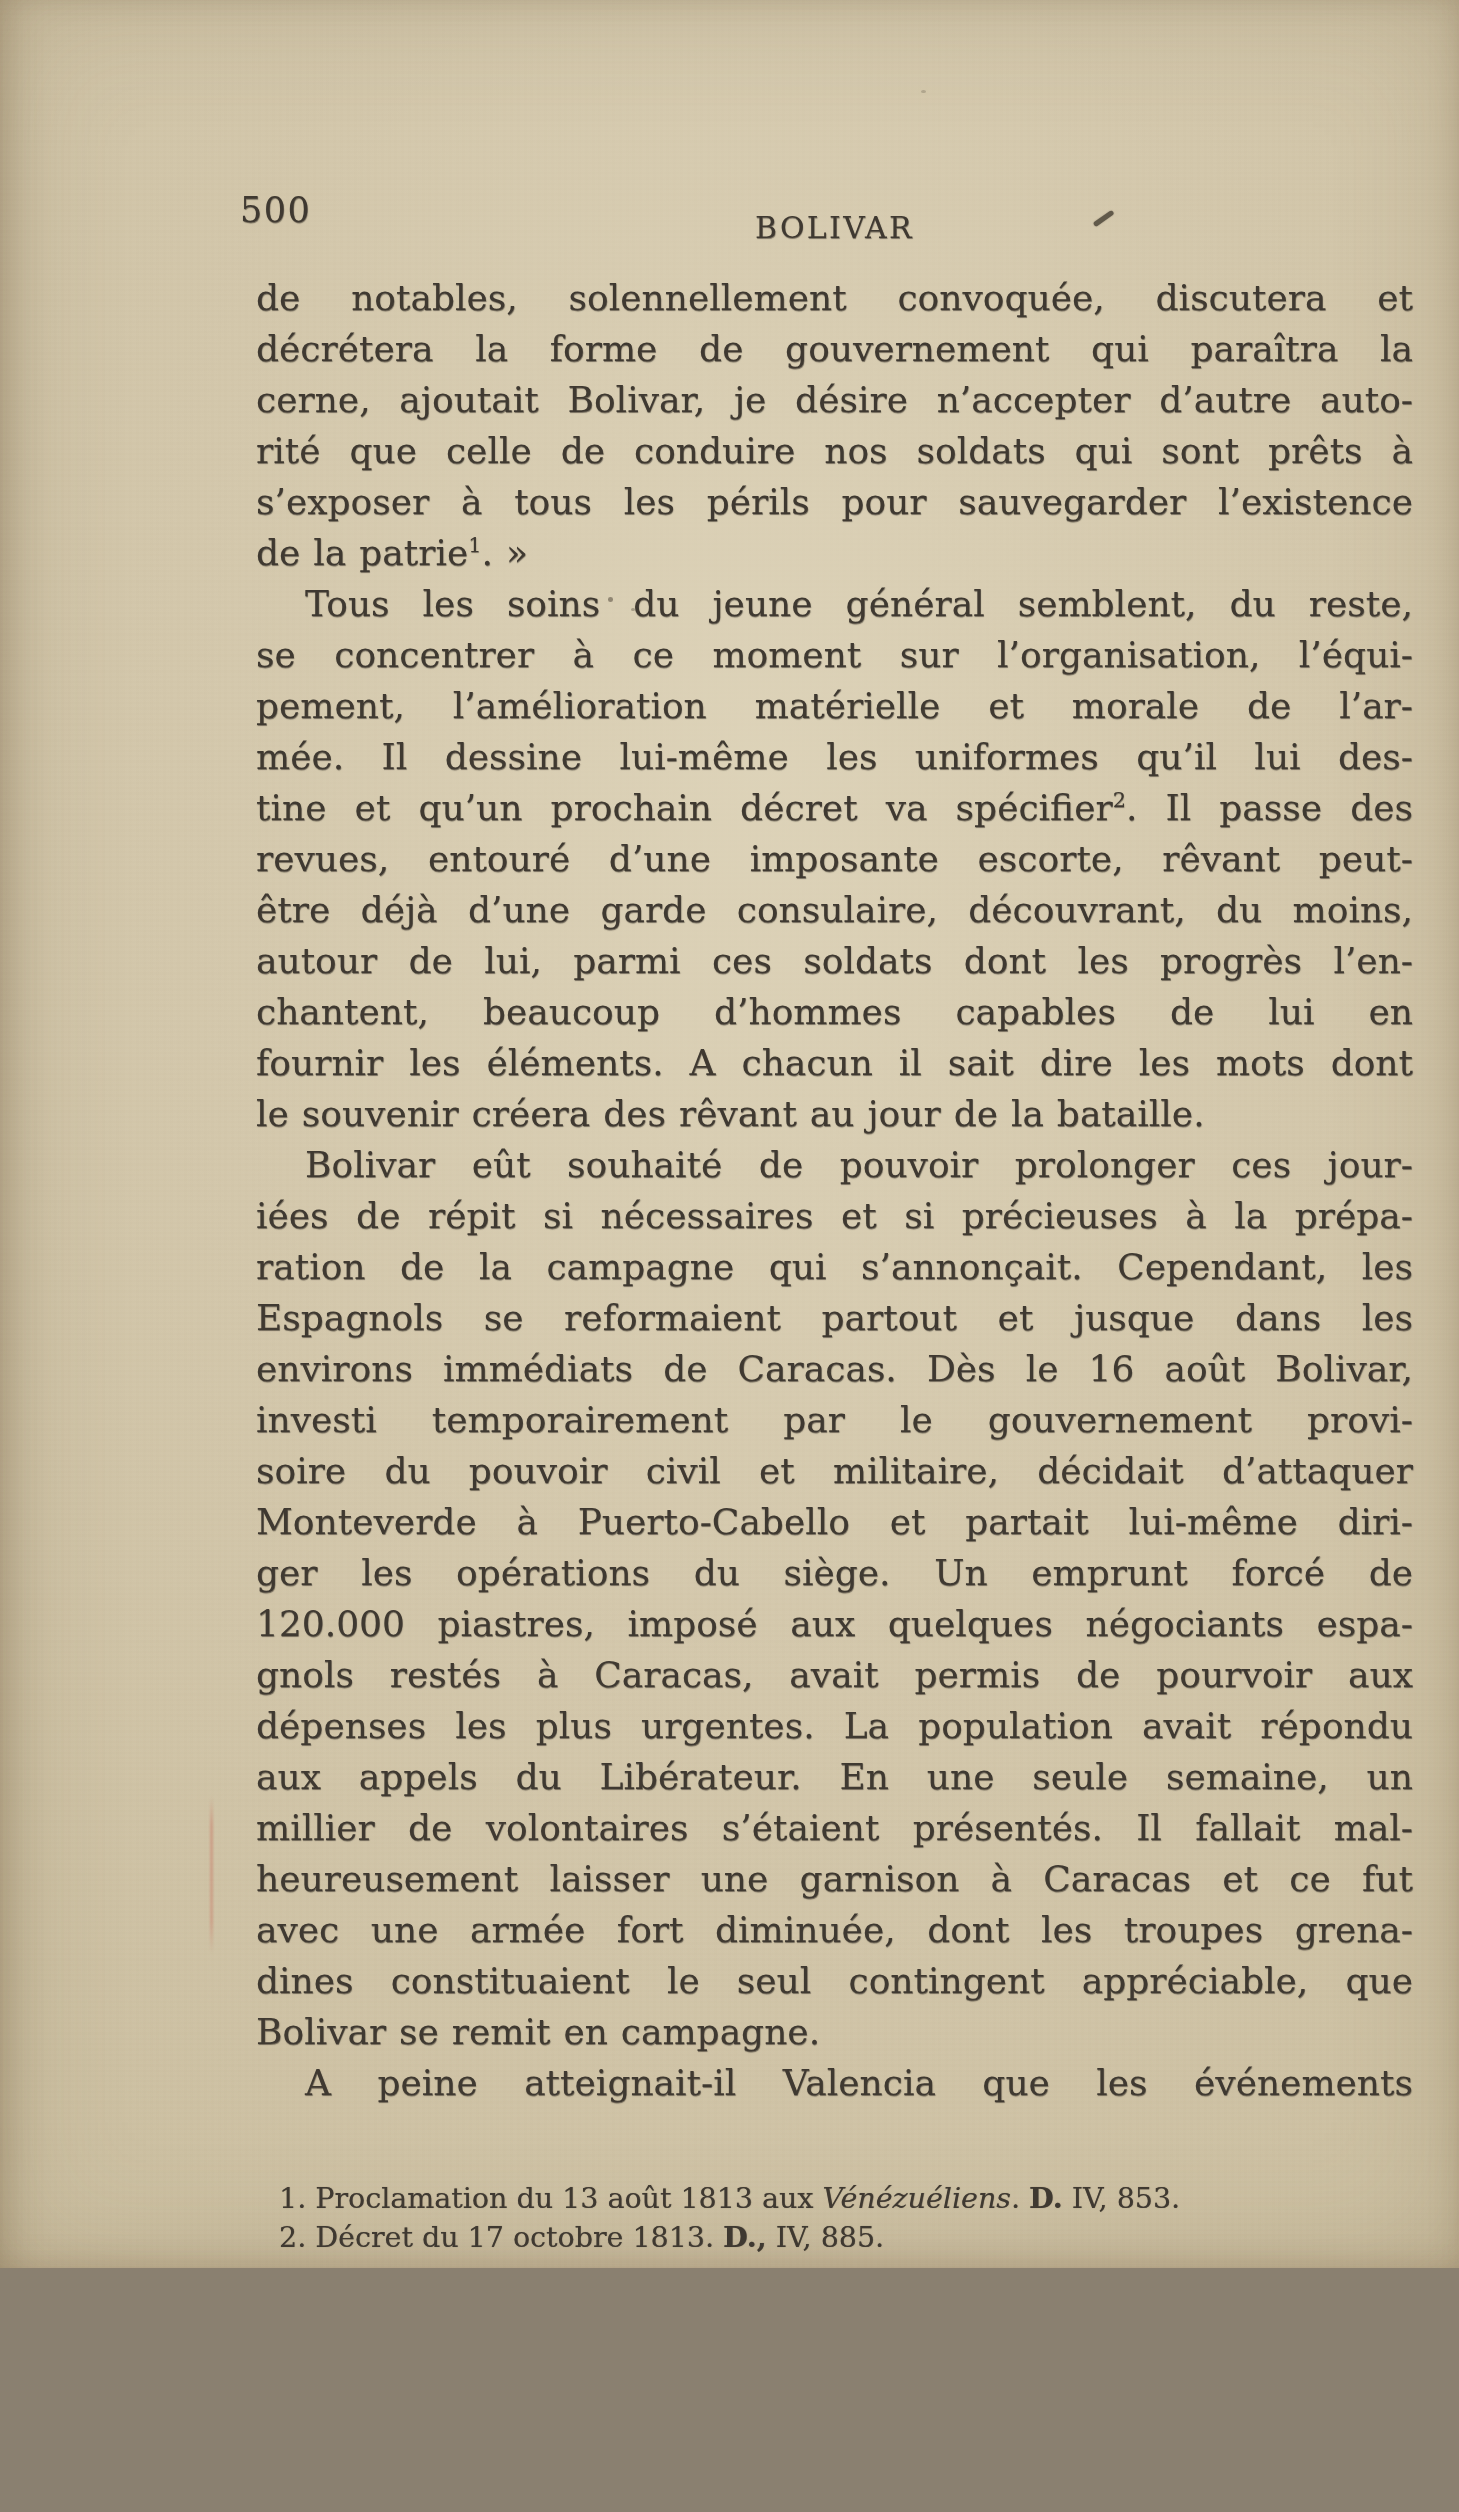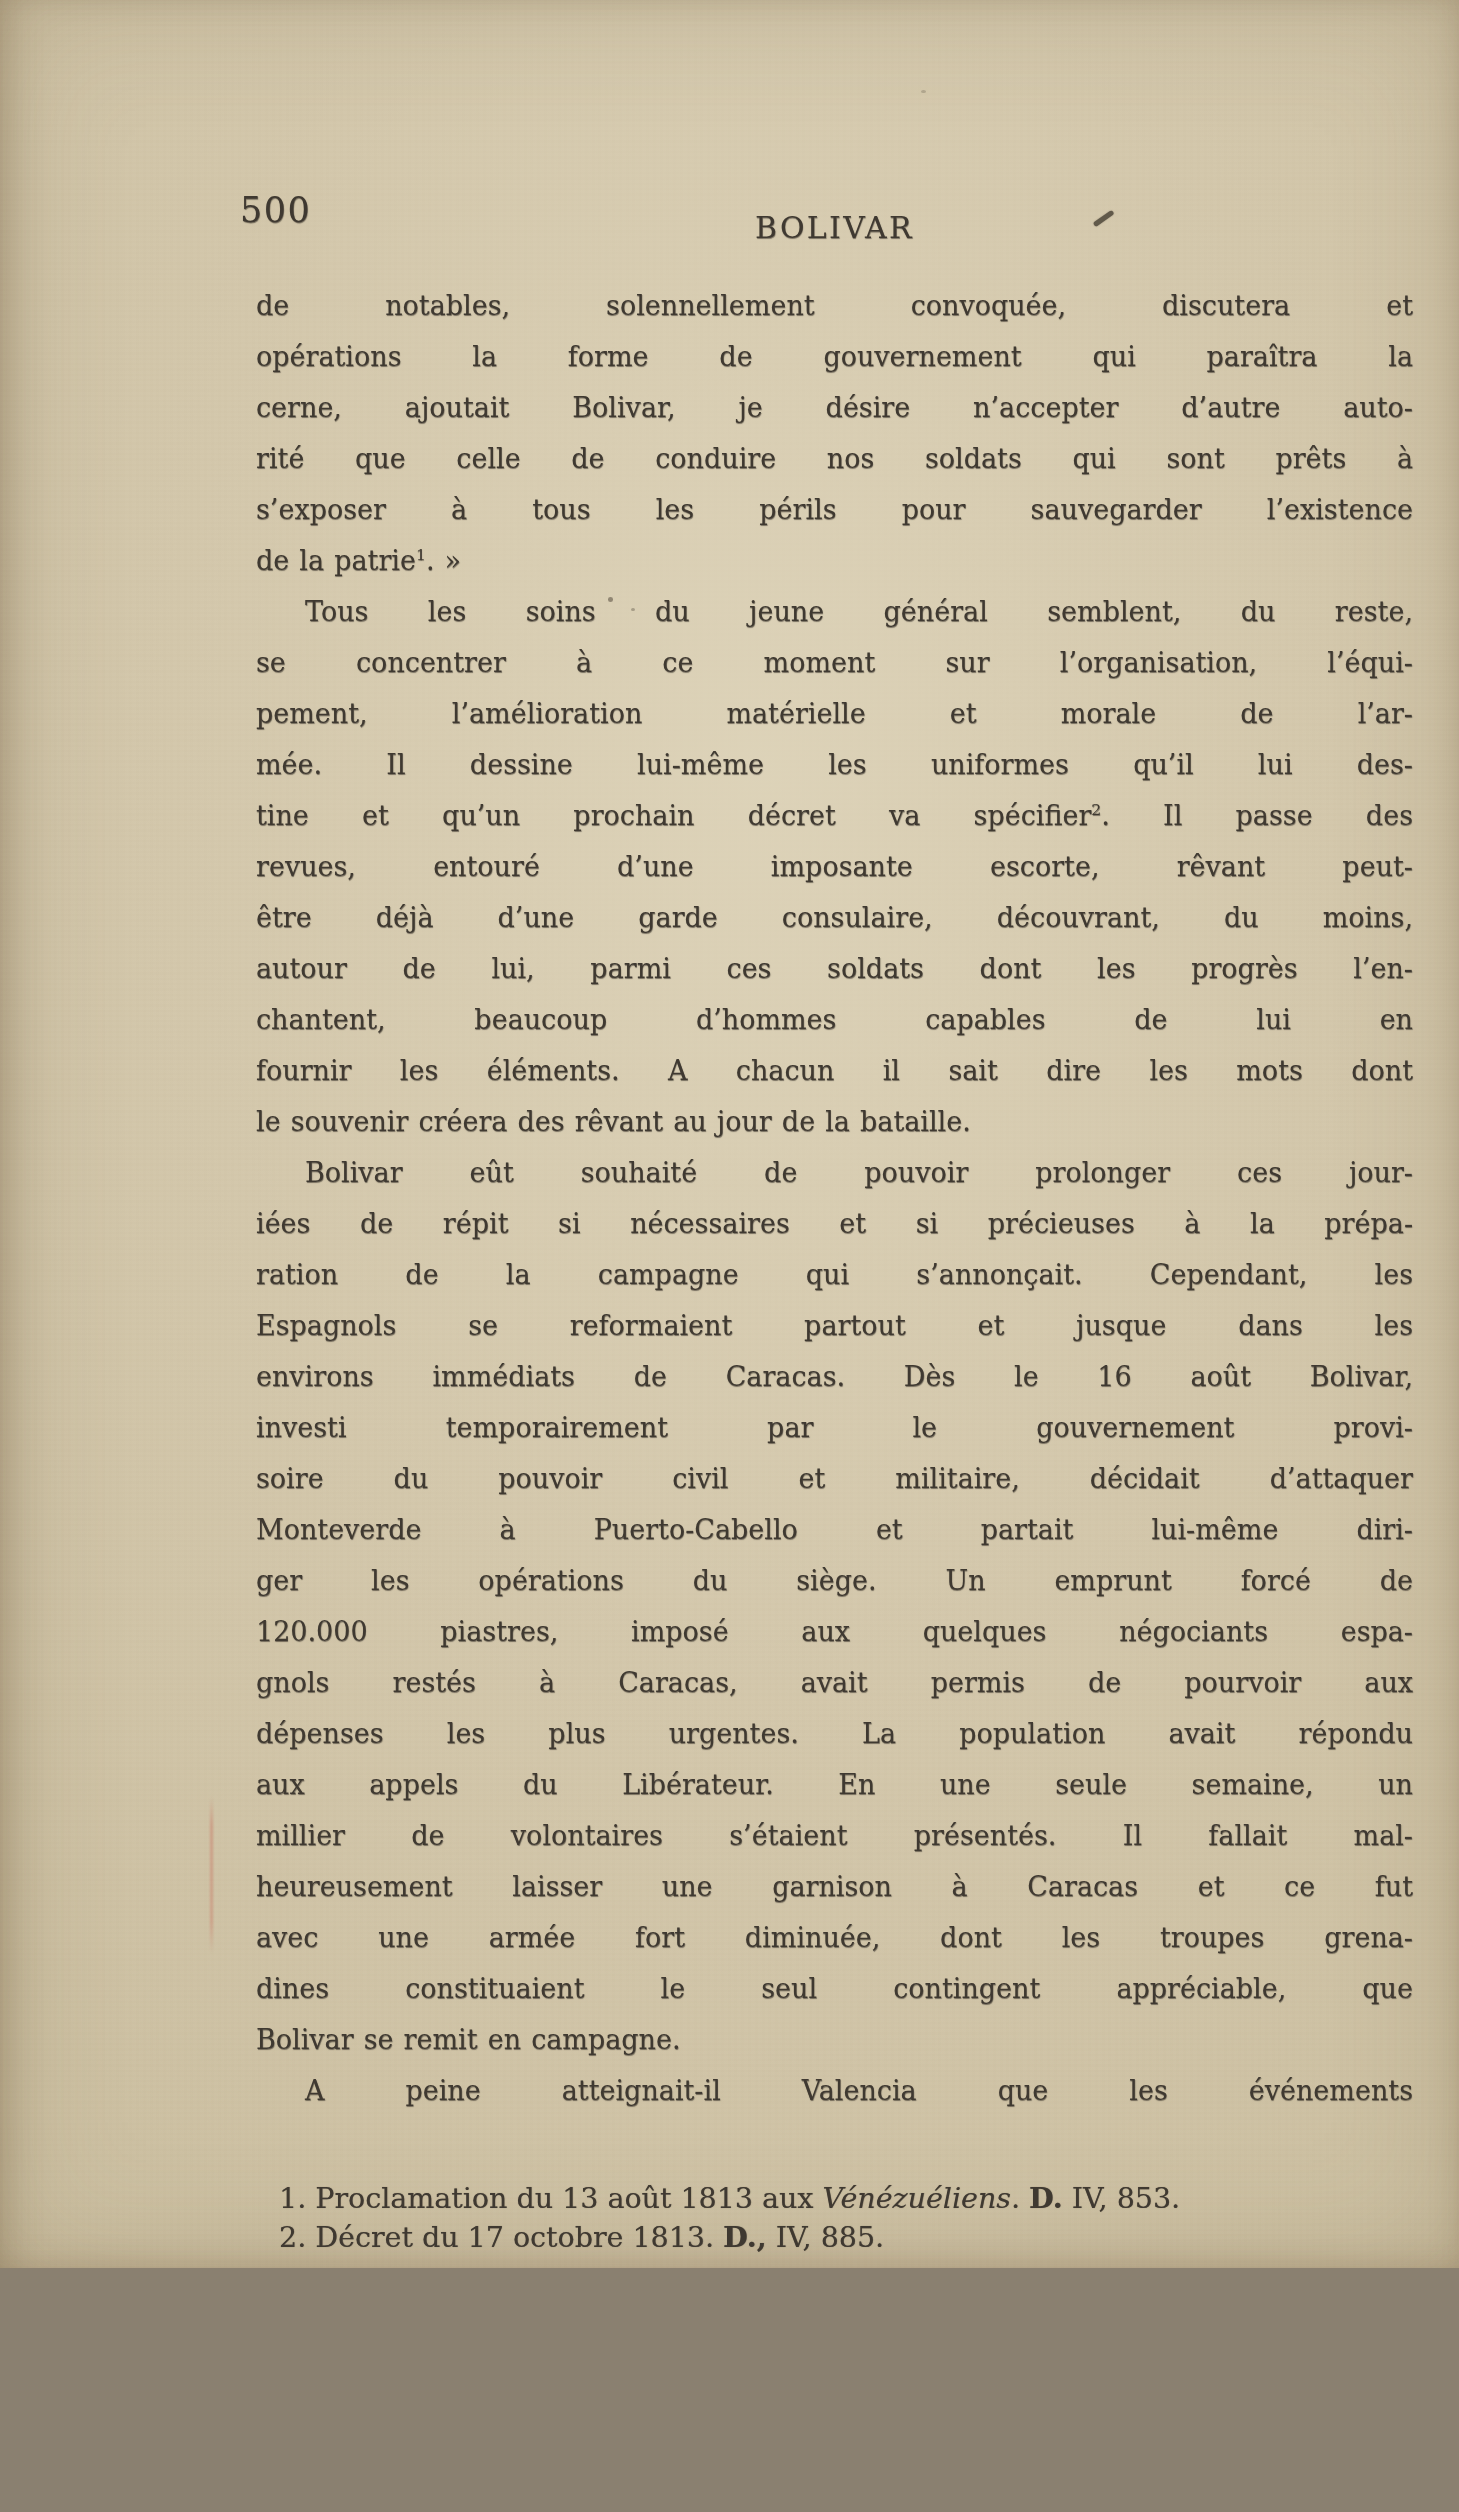--- a/index.html
+++ b/index.html
@@ -25,22 +25,22 @@
     position: absolute; left: 240px; top: 190px;
     font-size: 35px; letter-spacing: 1.5px;
     text-shadow: 0.4px 0.5px 0.9px rgba(58,52,44,0.6);
   }
   .page-header-title {
     position: absolute; left: 256px; top: 210px; width: 1157px;
     text-align: center; font-size: 30px; letter-spacing: 2.3px;
     text-shadow: 0.4px 0.5px 0.9px rgba(58,52,44,0.6);
   }
   .body-text {
-    position: absolute; left: 256px; top: 280px; width: 1157px;
-    font-size: 27px; line-height: 51px; word-spacing: 1.5px;
+    position: absolute; left: 256px; top: 272px; width: 1157px;
+    font-size: 36px; line-height: 51px; word-spacing: 1.5px;
     text-shadow: 0.4px 0.5px 0.9px rgba(58,52,44,0.62);
   }
   .body-text .line { min-height: 51px; }
   .body-text .line.just { text-align: justify; text-align-last: justify; }
   .body-text .line.indent { text-indent: 49px; }
   sup { font-size: 58%; line-height: 0; vertical-align: super; }
   .footnotes {
     position: absolute; left: 256px; top: 2179px; width: 1157px;
     font-size: 28.5px; line-height: 38px;
     text-shadow: 0.3px 0.4px 0.8px rgba(58,52,44,0.6);
@@ -72,21 +72,21 @@
 <div class="book-page">
   <div class="page-header-number">500</div>
   <div class="page-header-title">BOLIVAR</div>
   <div class="pen-mark"></div>
   <div class="ink-speck speck-a"></div>
   <div class="ink-speck speck-b"></div>
   <div class="ink-speck speck-c"></div>
   <div class="crease-mark"></div>
   <div class="body-text" id="body-text">
       <div class="line just">de notables, solennellement convoquée, discutera et</div>
-      <div class="line just">opérations la forme de gouvernement qui paraîtra la</div>
+      <div class="line just">décrétera la forme de gouvernement qui paraîtra la</div>
       <div class="line just">cerne, ajoutait Bolivar, je désire n’accepter d’autre auto-</div>
       <div class="line just">rité que celle de conduire nos soldats qui sont prêts à</div>
       <div class="line just">s’exposer à tous les périls pour sauvegarder l’existence</div>
       <div class="line">de la patrie<sup>1</sup>. »</div>
       <div class="line indent just">Tous les soins du jeune général semblent, du reste,</div>
       <div class="line just">se concentrer à ce moment sur l’organisation, l’équi-</div>
       <div class="line just">pement, l’amélioration matérielle et morale de l’ar-</div>
       <div class="line just">mée. Il dessine lui-même les uniformes qu’il lui des-</div>
       <div class="line just">tine et qu’un prochain décret va spécifier<sup>2</sup>. Il passe des</div>
       <div class="line just">revues, entouré d’une imposante escorte, rêvant peut-</div>

